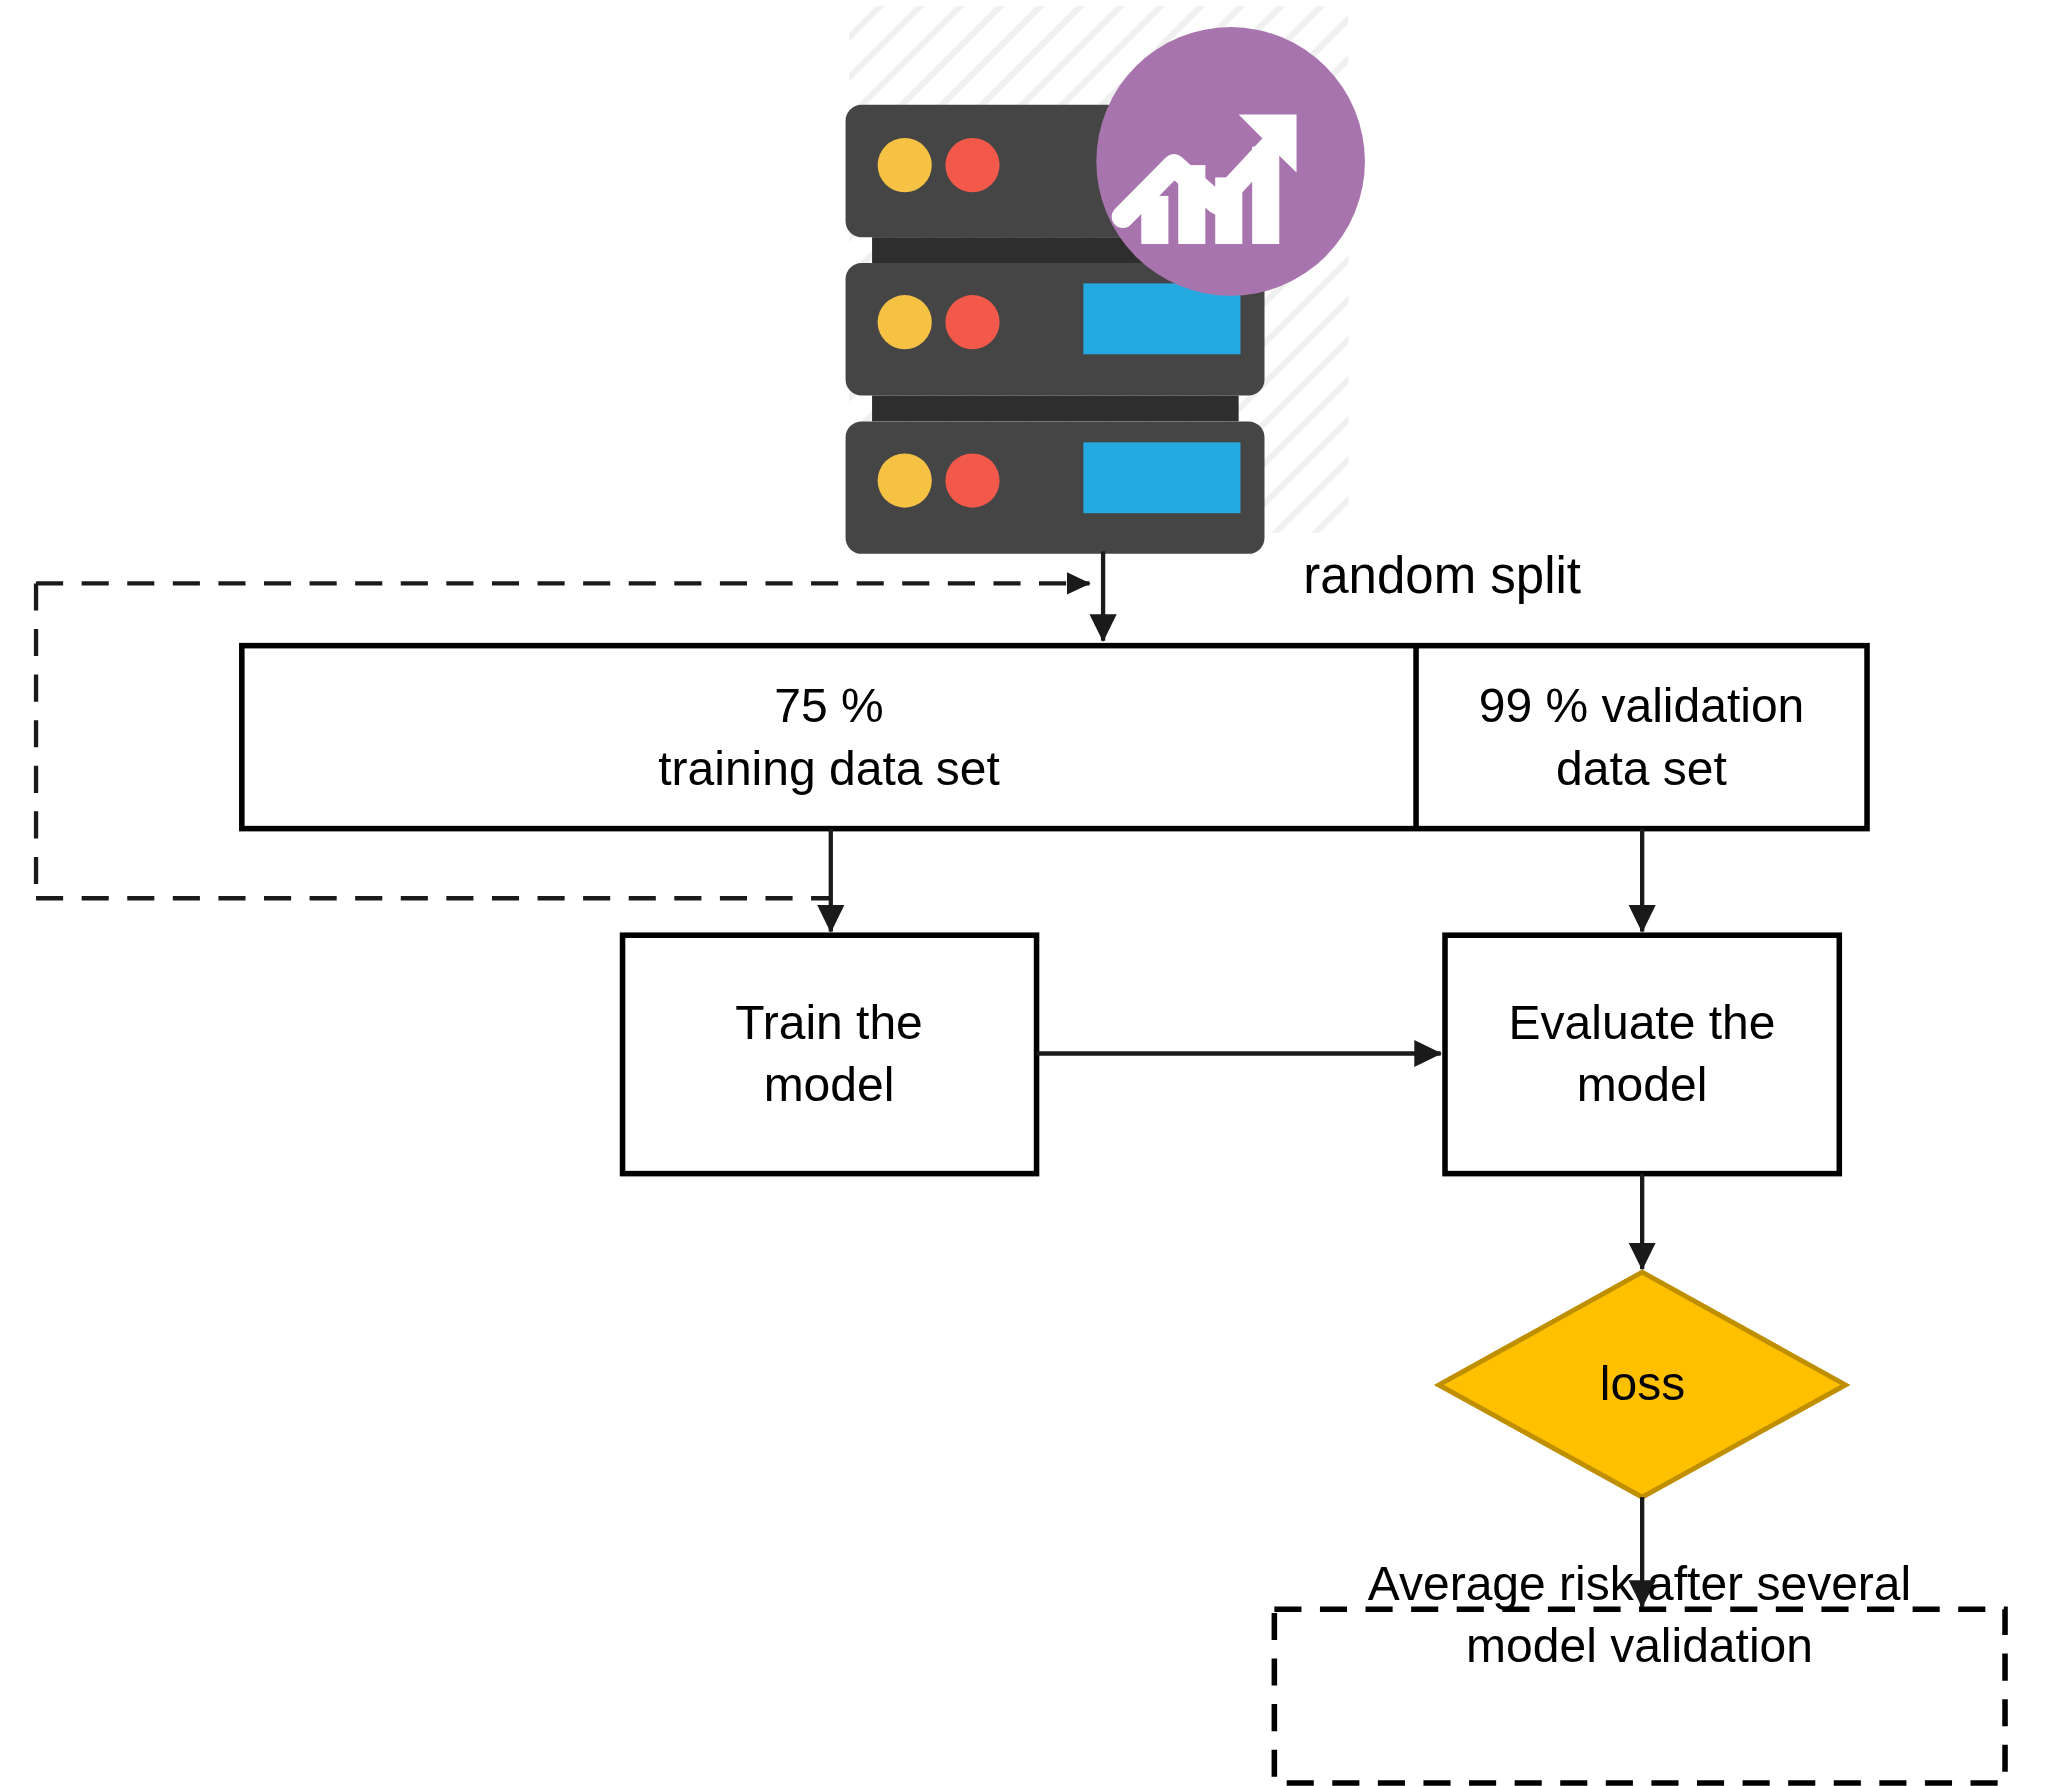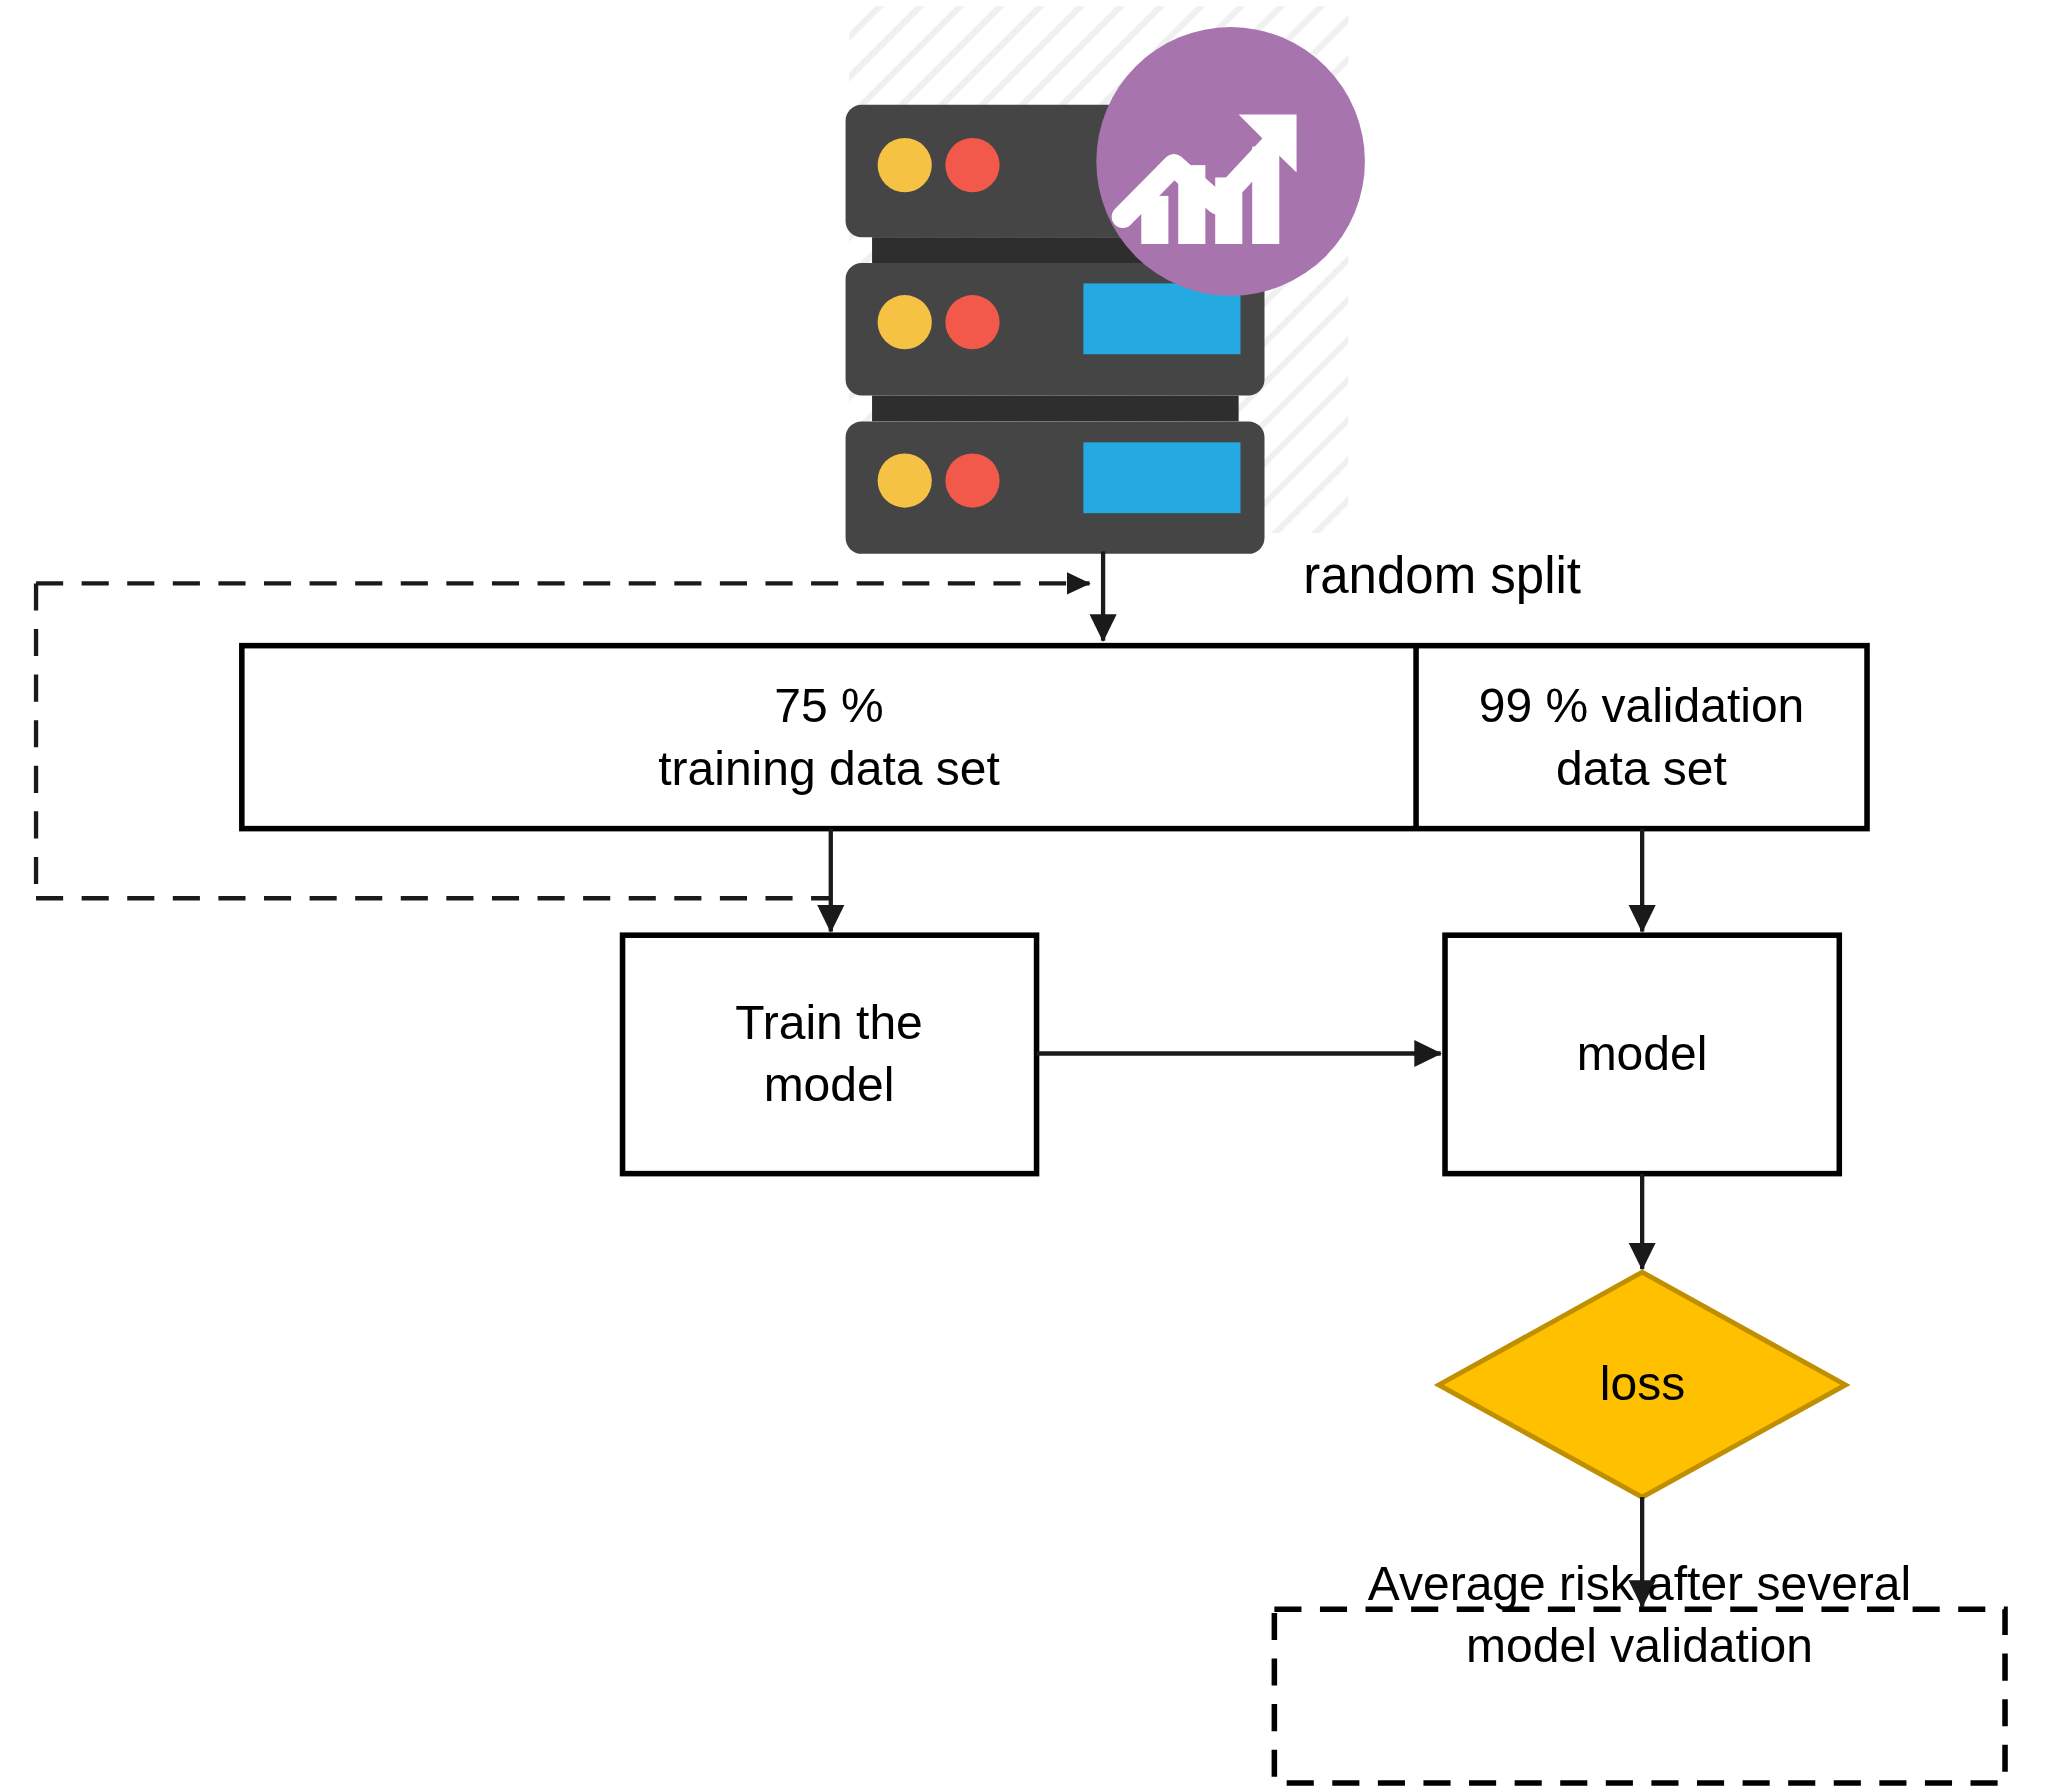--- a/index.html
+++ b/index.html
@@ -164,20 +164,21 @@
     <span>99 % validation</span>
     <span>data set</span>
   </div>
 
   <div class="node-text t-box" style="left:622px; top:935px; width:414px; height:238px;">
     <span>Train the</span>
     <span>model</span>
   </div>
 
   <div class="node-text t-box" style="left:1445px; top:935px; width:394px; height:238px;">
+    <span>Evaluate the</span>
     <span>model</span>
   </div>
 
   <div class="node-text t-loss" style="left:1439px; top:1272px; width:407px; height:225px;align-items:center;">
     <span>loss</span>
   </div>
 
   <div class="node-text t-avg" style="left:1274px; top:1528px; width:731px; height:174px;text-align:right;">
     <span>Average risk after several</span>
     <span>model validation</span>

